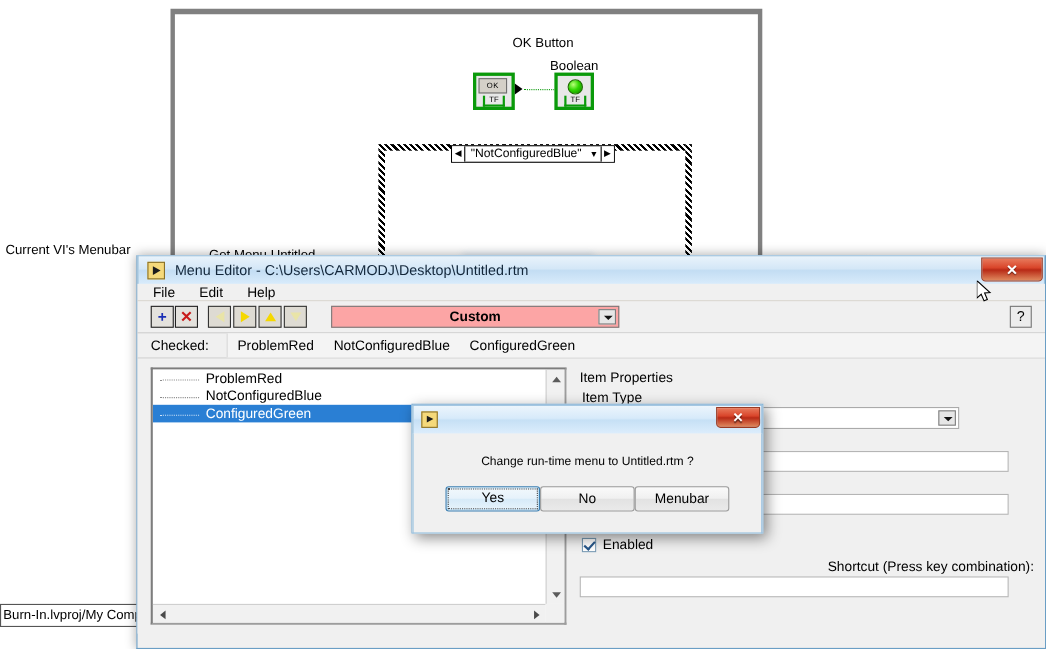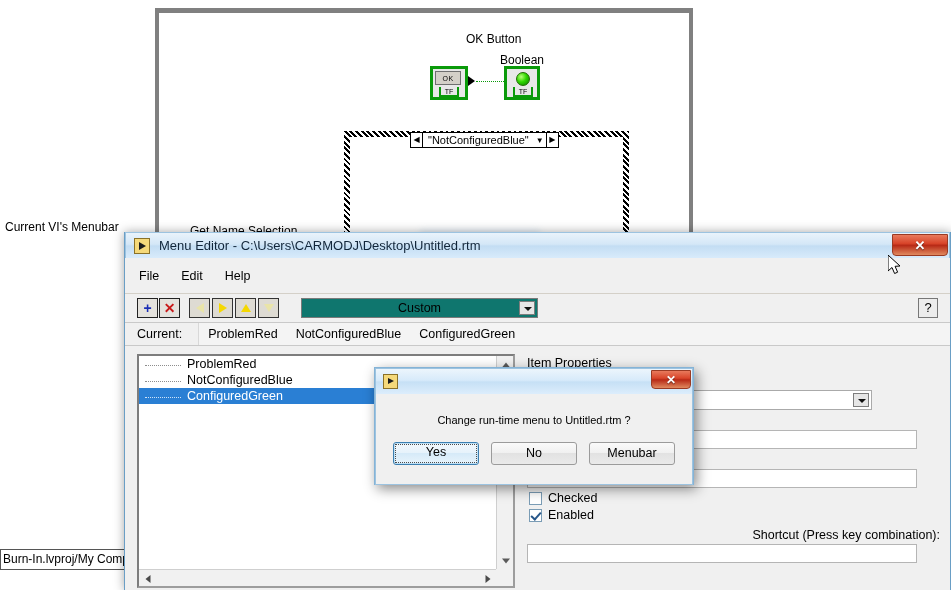--- a/index.html
+++ b/index.html
@@ -235,21 +235,21 @@
     color: #fff;
     font-size: 13px;
     font-weight: bold;
     text-align: center;
     line-height: 21px;
     box-sizing: border-box;
     text-shadow: 0 1px 1px rgba(0,0,0,.5);
     cursor: pointer;
   }
   .me-menubar {
-    height: 36px;
+    height: 16px;
     background: #f0f0f0;
     border-bottom: 1px solid #d4d0c8;
     display: flex;
     align-items: center;
     padding-left: 14px;
     box-sizing: border-box;
   }
   .me-menubar .mi {
     font-size: 12.5px;
     padding: 2px 11px 2px 0;
@@ -296,30 +296,31 @@
     width: 0; height: 0;
   }
   .tb-arrow.left  .glyph { border-top:5px solid transparent; border-bottom:5px solid transparent; border-right:8px solid #e9e4a8; }
   .tb-arrow.right .glyph { border-top:5px solid transparent; border-bottom:5px solid transparent; border-left:8px solid #f5d800; }
   .tb-arrow.up    .glyph { border-left:5px solid transparent; border-right:5px solid transparent; border-bottom:8px solid #f5d800; }
   .tb-arrow.down  .glyph { border-left:5px solid transparent; border-right:5px solid transparent; border-top:8px solid #e9e4a8; }
   .tb-arrow.left  { margin-left: 8px; }
 
   .tb-combo {
     margin-left: 20px;
-    width: 237px; height: 20px;
+    width: 262px; height: 20px;
     border: 1px solid #7a7a7a;
-    background: #0f766e;
+    background: #fca5a5;
     position: relative;
     box-sizing: border-box;
     display: flex;
     align-items: center;
     justify-content: center;
     font-size: 12.5px;
     cursor: pointer;
+    font-weight: bold;
   }
   .tb-combo .dropbtn {
     position: absolute;
     right: 2px; top: 2px;
     width: 16px; height: 14px;
     border: 1px solid #7d7d7d;
     background: #e6e6e6;
     box-sizing: border-box;
   }
   .tb-combo .dropbtn::after {
@@ -597,21 +598,21 @@
     flex-direction: column;
     align-items: center;
     justify-content: center;
   }
   .dlg-msg {
     font-size: 11px;
     margin-bottom: 16px;
   }
   .dlg-buttons {
     display: flex;
-    gap: 12px;
+    gap: 0;
   }
   .dlg-btn {
     width: 86px; height: 23px;
     border: 1px solid #9b9b9b;
     border-radius: 3px;
     background: linear-gradient(to bottom, #fafafa 0%, #f0f0f0 48%, #e2e2e2 50%, #eaeaea 100%);
     font-size: 12.5px;
     line-height: 21px;
     text-align: center;
     box-sizing: border-box;
@@ -646,21 +647,21 @@
 
   <div class="bd-frame"></div>
 
   <div class="blur-blob" style="left:420px; top:230px; width:120px; height:30px; background:#cfe0ef;"></div>
   <div class="blur-blob" style="left:700px; top:236px; width:90px; height:22px; background:#cfe0ef;"></div>
   <div class="blur-blob" style="left:760px; top:330px; width:120px; height:18px; background:#dbe8f4;"></div>
 
   <div class="bd-label" style="left:430px; top:32px;margin-left:36px;">OK Button</div>
   <div class="bd-label" style="left:500px; top:53px;">Boolean</div>
   <div class="bd-label" style="left:5px; top:220px;">Current VI's Menubar</div>
-  <div class="bd-label" style="left:190px; top:224px;">Get Name Selection</div>
+  <div class="bd-label" style="left:190px; top:224px;">Get Menu Untitled</div>
 
   <div class="term-okbutton">
     <div class="inner">OK</div>
     <div class="tf">TF</div>
   </div>
   <div class="term-arrow"></div>
   <div class="wire"></div>
 
   <div class="bool-in-arrow"></div>
   <div class="term-boolean">
@@ -711,21 +712,21 @@
 
     <div class="tb-combo">
       <span>Custom</span>
       <span class="dropbtn"></span>
     </div>
 
     <div class="tb-help">?</div>
   </div>
 
   <div class="me-preview">
-    <div class="lbl">Current:</div>
+    <div class="lbl">Checked:</div>
     <div class="pv-items">
       <span>ProblemRed</span>
       <span>NotConfiguredBlue</span>
       <span>ConfiguredGreen</span>
     </div>
   </div>
 
   <div class="me-body">
 
     <div class="tree-wrap">

